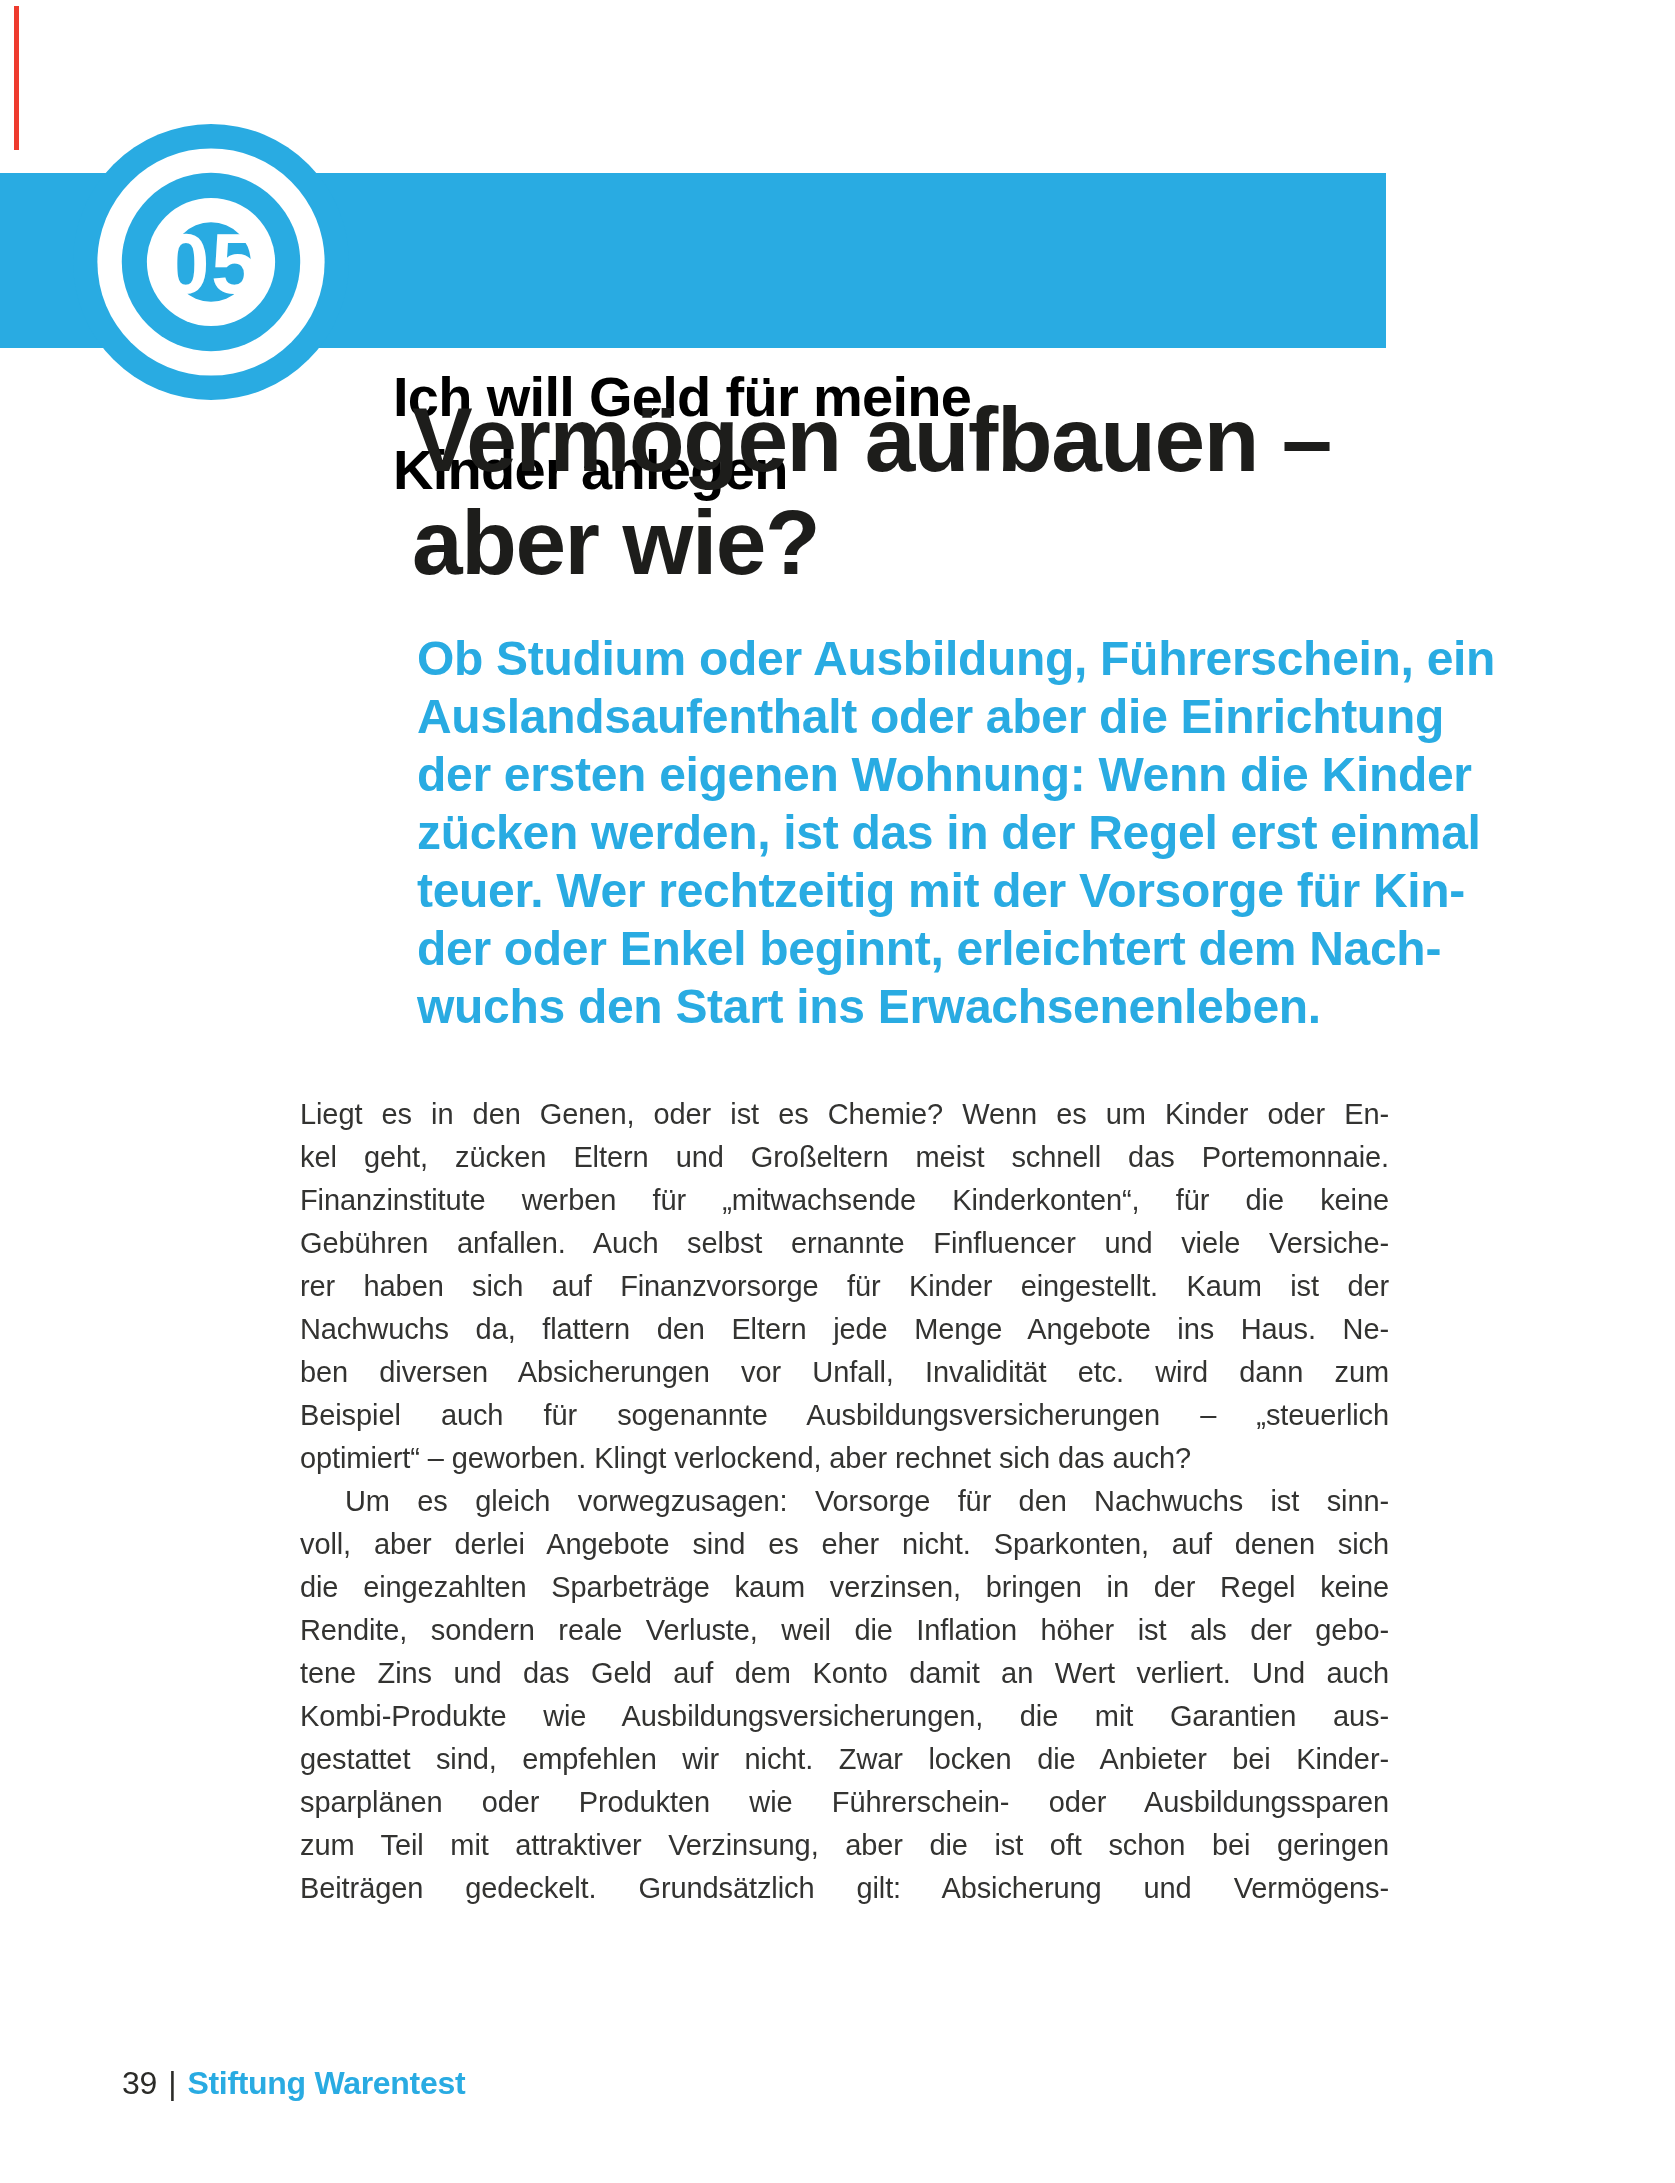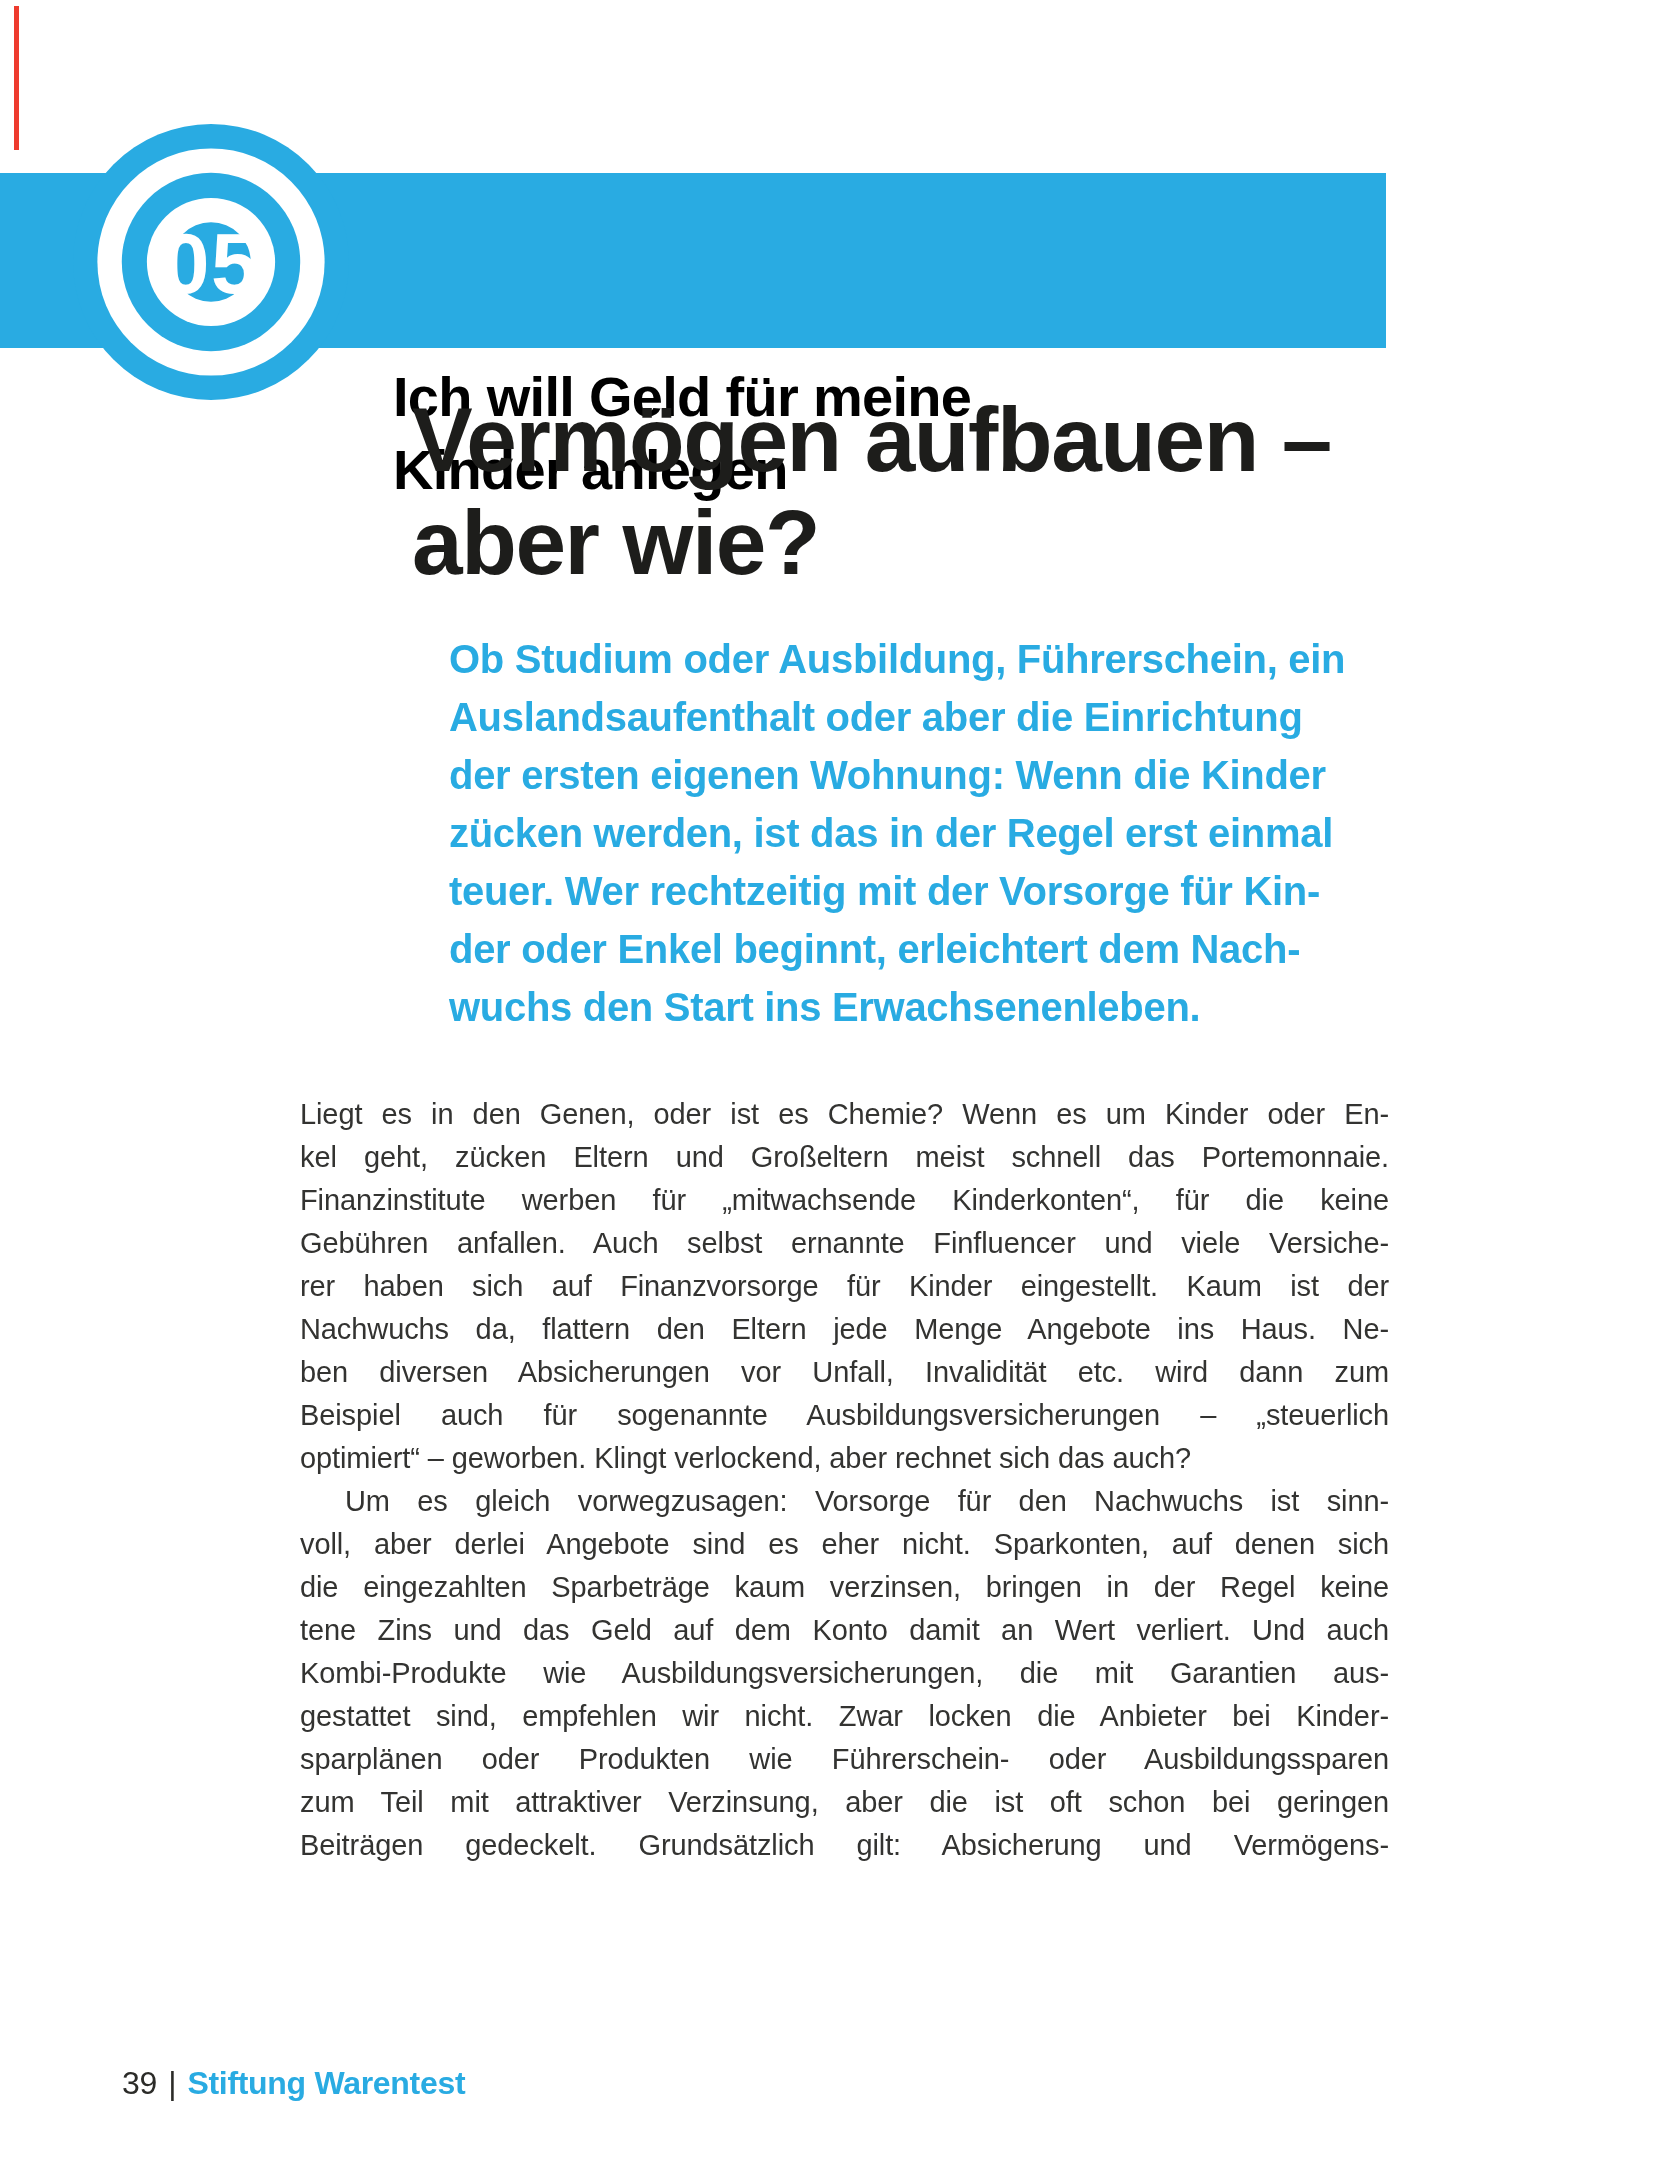--- a/index.html
+++ b/index.html
@@ -55,26 +55,25 @@
     font-weight: bold;
     line-height: 103px;
     letter-spacing: -1.4px;
     white-space: nowrap;
   }
   .intro {
     position: absolute;
     left: 417px; top: 630px;
     width: 991px;
     color: var(--brand_blue);
-    font-size: 40px;
+    font-size: 48px;
     font-weight: bold;
     line-height: 58px;
     letter-spacing: -0.3px;
     white-space: nowrap;
-    margin-left: 32px;
   }
   .body-text {
     position: absolute;
     left: 300px; top: 1093px;
     width: 1089px;
     color: var(--body_text);
     font-size: 29px;
     line-height: 43px;
     letter-spacing: -0.1px;
   }
@@ -135,20 +134,21 @@
       <div class="bline">Finanzinstitute werben für „mitwachsende Kinderkonten“, für die keine</div>
       <div class="bline">Gebühren anfallen. Auch selbst ernannte Finfluencer und viele Versiche-</div>
       <div class="bline">rer haben sich auf Finanzvorsorge für Kinder eingestellt. Kaum ist der</div>
       <div class="bline">Nachwuchs da, flattern den Eltern jede Menge Angebote ins Haus. Ne-</div>
       <div class="bline">ben diversen Absicherungen vor Unfall, Invalidität etc. wird dann zum</div>
       <div class="bline">Beispiel auch für sogenannte Ausbildungsversicherungen – „steuerlich</div>
       <div class="bline last-left">optimiert“ – geworben. Klingt verlockend, aber rechnet sich das auch?</div>
       <div class="bline indent">Um es gleich vorwegzusagen: Vorsorge für den Nachwuchs ist sinn-</div>
       <div class="bline">voll, aber derlei Angebote sind es eher nicht. Sparkonten, auf denen sich</div>
       <div class="bline">die eingezahlten Sparbeträge kaum verzinsen, bringen in der Regel keine</div>
+      <div class="bline">Rendite, sondern reale Verluste, weil die Inflation höher ist als der gebo-</div>
       <div class="bline">tene Zins und das Geld auf dem Konto damit an Wert verliert. Und auch</div>
       <div class="bline">Kombi-Produkte wie Ausbildungsversicherungen, die mit Garantien aus-</div>
       <div class="bline">gestattet sind, empfehlen wir nicht. Zwar locken die Anbieter bei Kinder-</div>
       <div class="bline">sparplänen oder Produkten wie Führerschein- oder Ausbildungssparen</div>
       <div class="bline">zum Teil mit attraktiver Verzinsung, aber die ist oft schon bei geringen</div>
       <div class="bline">Beiträgen gedeckelt. Grundsätzlich gilt: Absicherung und Vermögens-</div>
     </div>
 
   <div class="footer">
     <span>39</span><span class="sep">|</span><span class="pub">Stiftung Warentest</span>

